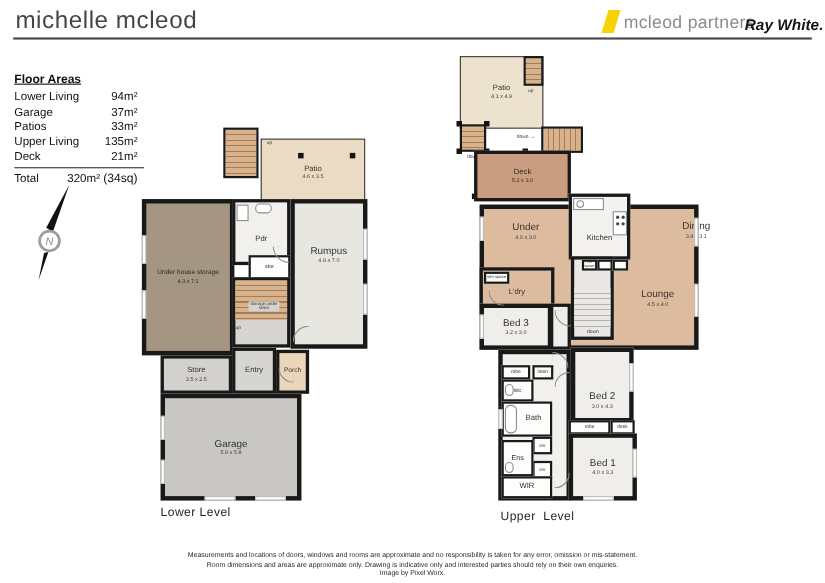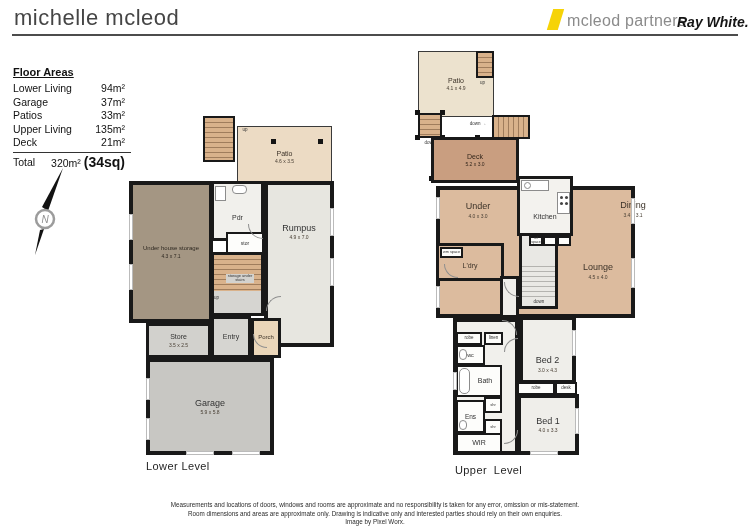--- a/index.html
+++ b/index.html
@@ -9,21 +9,21 @@
   
   .agent{font-size:22px;font-weight:300;color:#454545;letter-spacing:.5px;}
   .brand{font-size:16px;color:#8b8b8b;letter-spacing:.3px;}
   .brand2{font-size:14px;font-weight:bold;font-style:italic;color:#151515;}
   .rule{height:2px;background:#4c4c4c;}
   .addr{font-size:13px;color:#585858;}
   
   .fa-title{font-size:11px;font-weight:bold;text-decoration:underline;color:#111;margin-bottom:4px;}
   .fa-row{display:flex;justify-content:space-between;width:112px;font-size:10.5px;line-height:13.5px;color:#111;}
   .fa-sep{height:0;border-top:1.5px solid #333;width:118px;margin-top:2px;margin-bottom:3px;}
-  .fa-note{font-size:14px;font-weight:bold;}
+  .fa-note{font-size:11px;}
   
   .room{position:absolute;box-sizing:border-box;border:3px solid #191919;display:flex;
         flex-direction:column;align-items:center;justify-content:center;text-align:center;line-height:1.25;}
   .nm{font-size:9px;color:#3c3228;}
   .nm.sm{font-size:7px;}
   .nm.xs{font-size:6px;}
   .dm{font-size:5px;color:#4a4035;}
   .lbl{position:absolute;text-align:center;line-height:1.3;}
   .mini{position:absolute;box-sizing:border-box;border:2px solid #191919;background:#fdfdfb;
         display:flex;align-items:center;justify-content:center;text-align:center;
@@ -109,21 +109,21 @@
   <div class="room" style="left:211px;top:181px;width:53px;height:60px;background:#f1f0ec;">
     <div class="nm sm" style="margin-top:14px;color:#333;">Pdr</div>
   </div>
   <div class="fix" style="left:215px;top:186px;width:11px;height:15px;"></div>
   <div class="fix" style="left:232px;top:185px;width:15px;height:9px;border-radius:4px;"></div>
 
   <div class="mini" style="left:226px;top:232px;width:38px;height:24px;font-size:5px;">
     <span>stor</span>
   </div>
 
-  <div class="room" style="left:264px;top:181px;width:70px;height:166px;background:#e7e6e0;border-width:4px;justify-content:flex-start;">
+  <div class="room" style="left:264px;top:181px;width:70px;height:136px;background:#e7e6e0;border-width:4px;justify-content:flex-start;">
     <div class="nm" style="margin-top:38px;color:#333;">Rumpus</div>
     <div class="dm">4.9 x 7.0</div>
   </div>
 
   <div class="room" style="left:211px;top:252px;width:53px;height:64px;background:#d6d5d1;border-width:3px;">
     <div class="abs stairs-h" style="left:0;top:0;width:47px;height:36px;"></div>
   </div>
   <div class="tiny" style="left:226px;top:274px;width:28px;background:#d3d2ce;font-size:4px;">storage under stairs</div>
   <div class="tiny" style="left:214px;top:296px;">up</div>
 
@@ -220,20 +220,24 @@
     <span>ref space</span>
   </div>
   <div class="mini" style="left:543px;top:236px;width:14px;height:10px;"></div>
   <div class="mini" style="left:557px;top:236px;width:14px;height:10px;"></div>
 
   <div class="lbl" style="left:566px;top:262px;width:64px;">
     <div class="nm">Lounge</div>
     <div class="dm">4.5 x 4.0</div>
   </div>
 
+  <div class="room" style="left:436px;top:276px;width:66px;height:42px;background:#efeeea;border-width:4px;">
+    <div class="nm" style="color:#333;">Bed 3</div>
+    <div class="dm">3.2 x 3.0</div>
+  </div>
 
   <div class="room" style="left:500px;top:276px;width:19px;height:42px;background:#efeeea;border-width:3px;"></div>
 
   <div class="room" style="left:453px;top:318px;width:66px;height:137px;background:#f1f0ec;border-width:4px;"></div>
   <div class="mini" style="left:456px;top:332px;width:26px;height:13px;">
     <span>robe</span>
   </div>
   <div class="mini" style="left:484px;top:332px;width:19px;height:13px;">
     <span>linen</span>
   </div>

